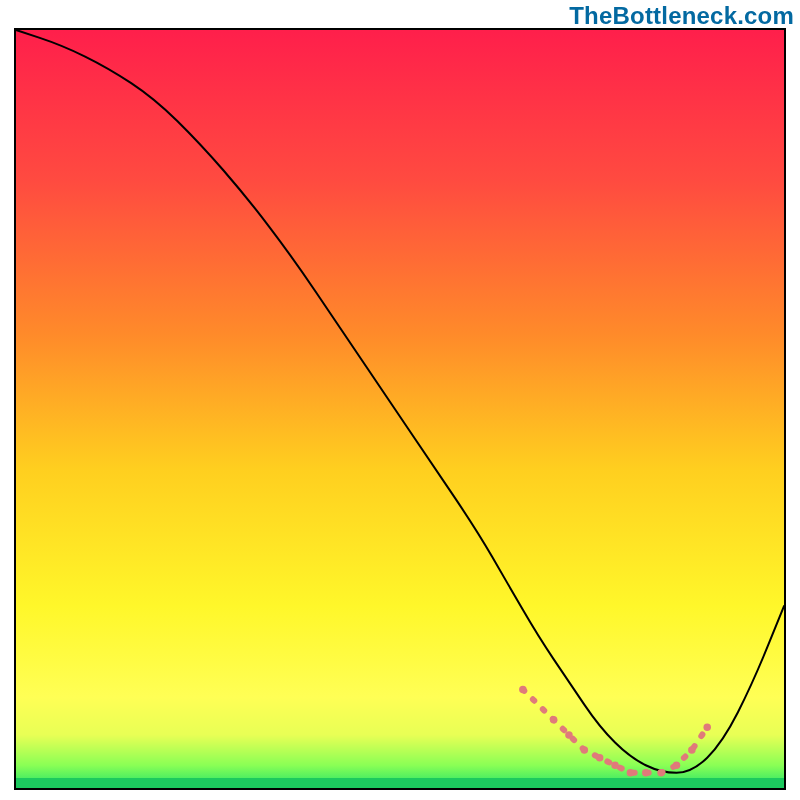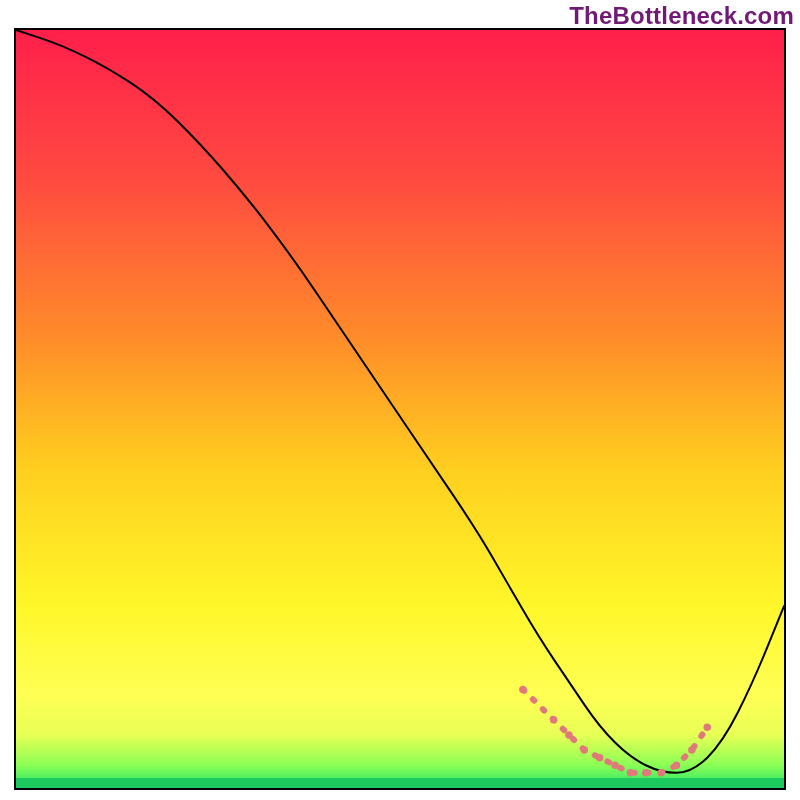--- a/index.html
+++ b/index.html
@@ -15,21 +15,21 @@
     position: relative;
     width: 800px;
     height: 800px;
   }
   .watermark {
     position: absolute;
     top: 2px;
     right: 6px;
     font-size: 24px;
     font-weight: 600;
-    color: #701a75;
+    color: #0369a1;
     letter-spacing: 0.2px;
   }
   .plot-area {
     position: absolute;
     left: 14px;
     top: 28px;
     width: 772px;
     height: 762px;
     box-sizing: border-box;
   }

